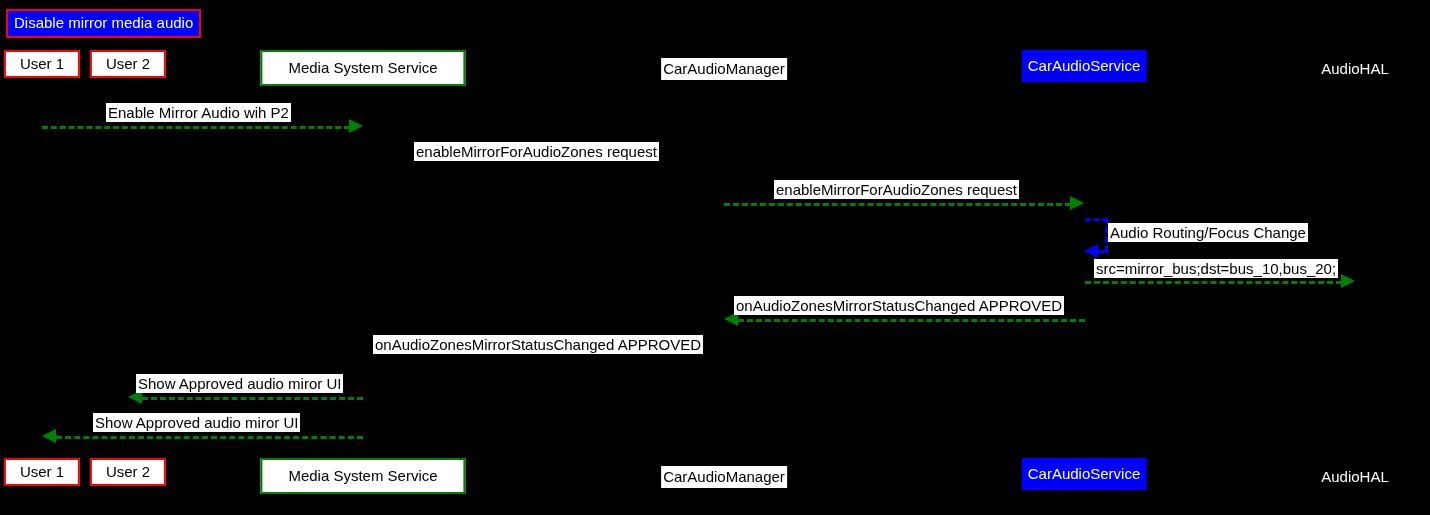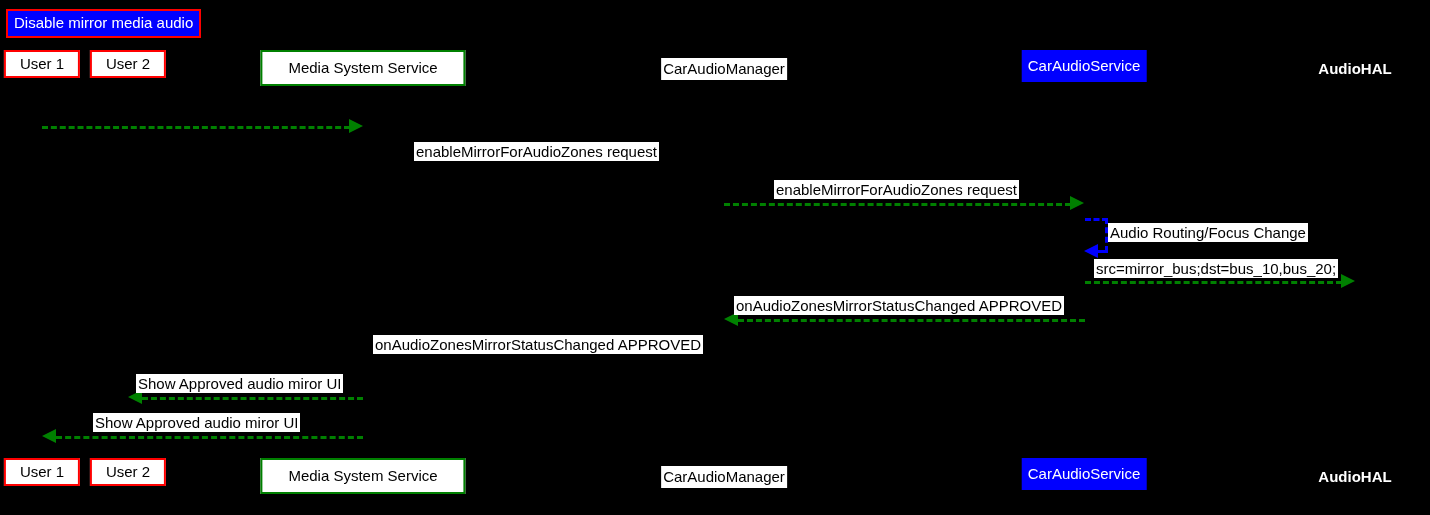--- a/index.html
+++ b/index.html
@@ -71,21 +71,20 @@
     background: #0000ff;
     color: #ffffff;
     border: none;
     padding: 6px 6px;
   }
   .p-bare {
     background: transparent;
     color: #ffffff;
     border: none;
     padding: 1px 2px;
-    font-weight: bold;
   }
 
   
   .lifeline {
     position: absolute;
     width: 1px;
     border-left: 1px dashed #000000;
     transform: translateX(-50%);
   }
 
@@ -175,20 +174,21 @@
   <div class="participant p-blue" style="left:1084px; top:50px;">
     <span>CarAudioService</span>
   </div>
 
   <div class="participant p-bare" style="left:1355px; top:58px;">
     <span>AudioHAL</span>
   </div>
 
   <div class="msg-line" style="left:42px; top:126px; width:308px;"></div>
   <div class="arrowhead right" style="left:349px; top:119px;"></div>
+  <div class="msg-label" style="left:106px; top:103px;">Enable Mirror Audio wih P2</div>
 
   <div class="msg-line invisible" style="left:363px; top:165px; width:347px;"></div>
   <div class="msg-label" style="left:414px; top:142px;">enableMirrorForAudioZones request</div>
 
   <div class="msg-line" style="left:724px; top:203px; width:347px;"></div>
   <div class="arrowhead right" style="left:1070px; top:196px;"></div>
   <div class="msg-label" style="left:774px; top:180px;">enableMirrorForAudioZones request</div>
 
   <div class="selfloop-top" style="left:1085px; top:218px; width:23px;"></div>
   <div class="selfloop-side" style="left:1105px; top:218px; height:34px;"></div>

